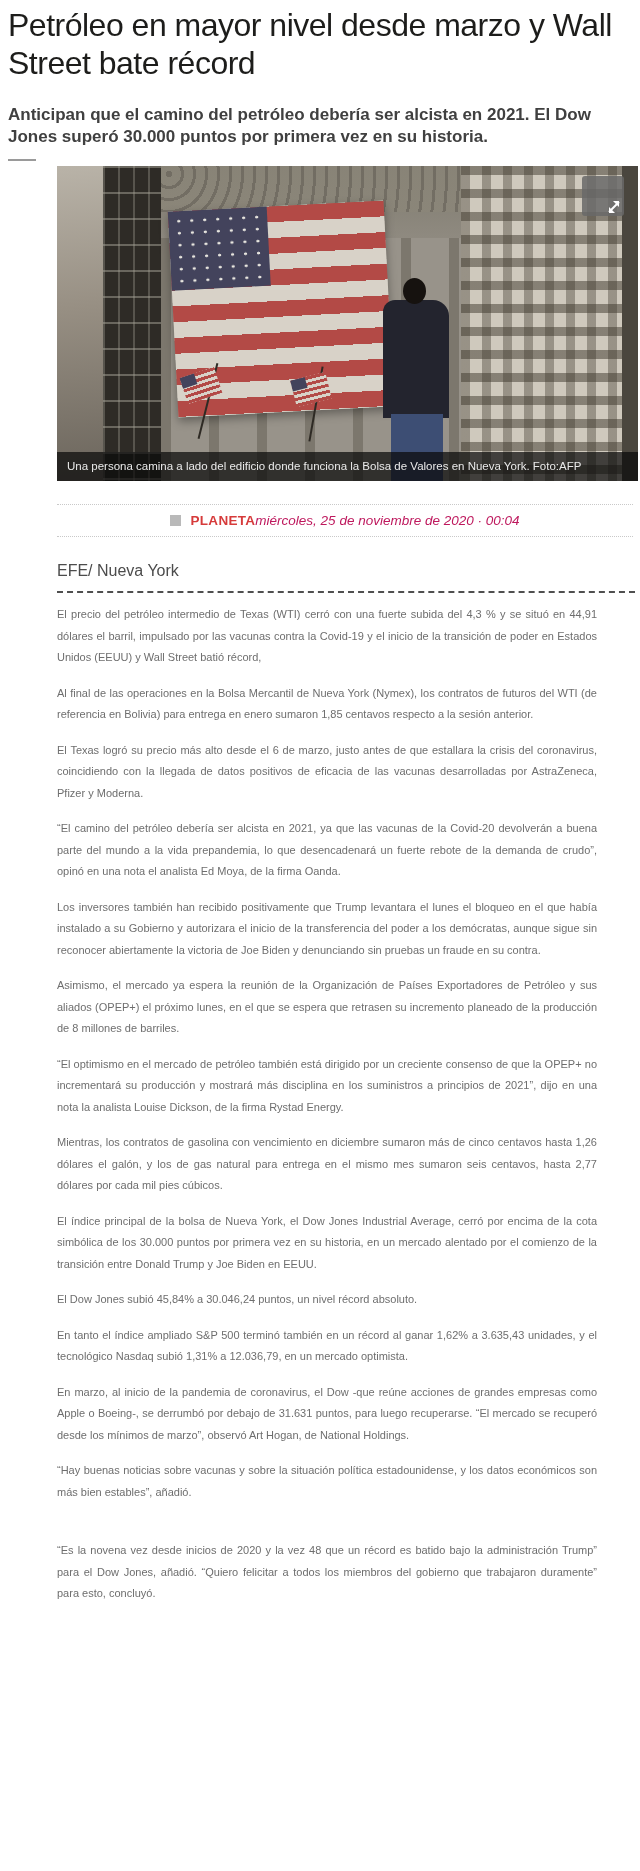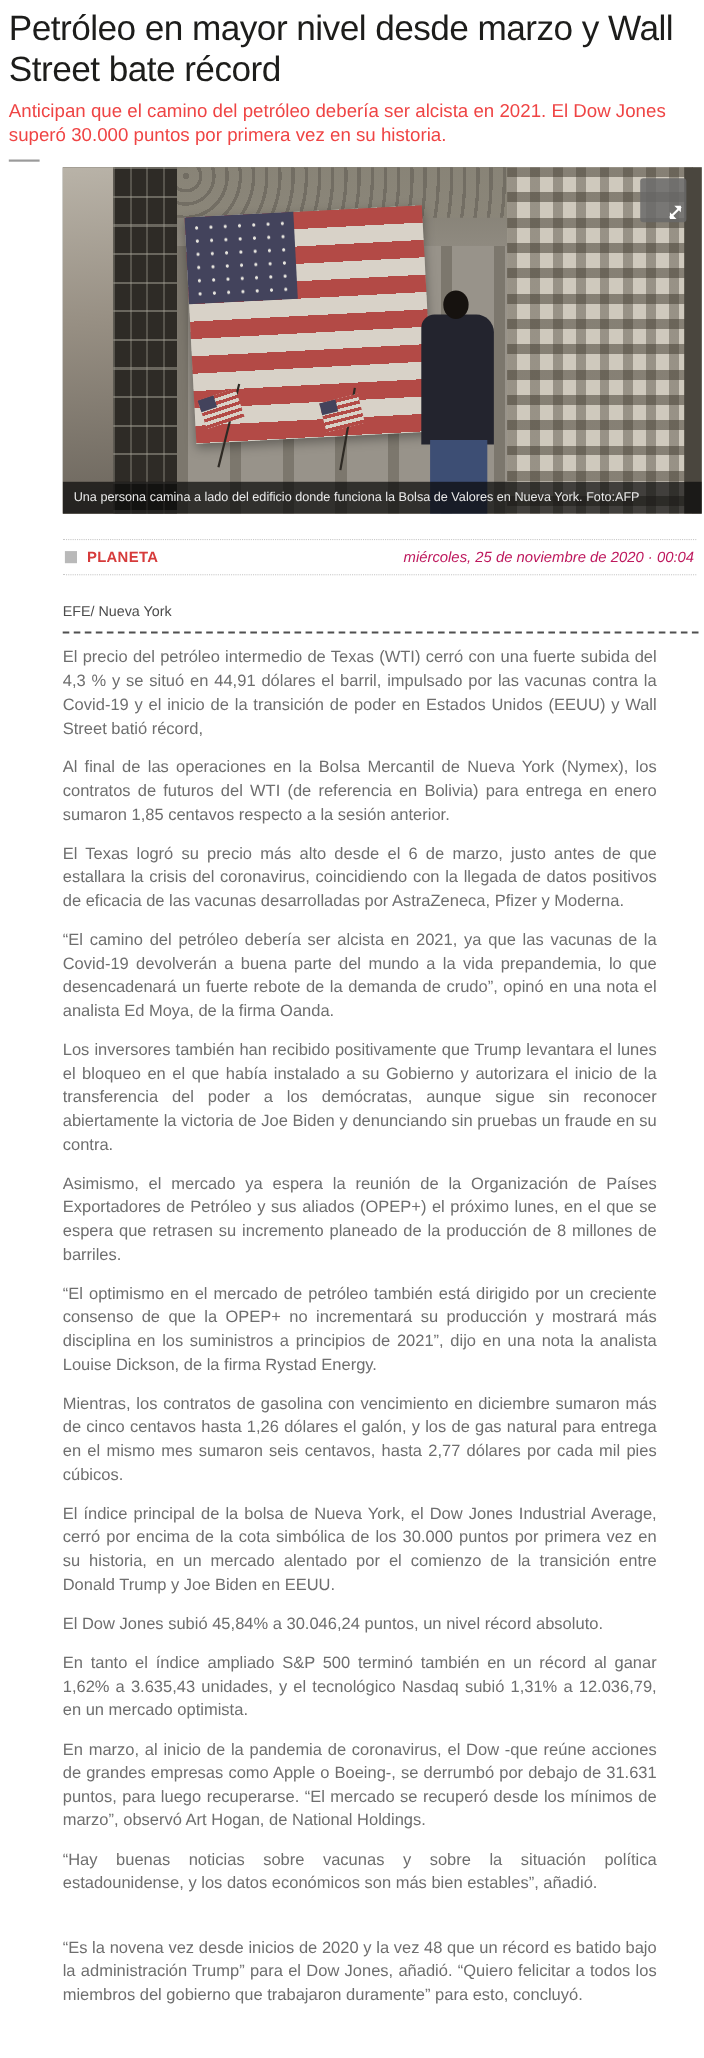--- a/index.html
+++ b/index.html
@@ -14,24 +14,25 @@
   
   .headline {
     margin: 6px 10px 0 8px;
     font-size: 32px;
     line-height: 38px;
     font-weight: 400;
     color: #1d1d1b;
     letter-spacing: -0.5px;
   }
   .standfirst {
-    margin: 8px 10px 0 8px;
+    margin: 22px 10px 0 8px;
     font-size: 17px;
     line-height: 22px;
-    color: #ef4444;
+    color: #404040;
+    font-weight: bold;
   }
   .lede-dash {
     width: 28px; height: 2px;
     background: #9a9a9a;
     margin: 11px 0 5px 8px;
   }
 
   
   .hero {
     position: relative;
@@ -98,34 +99,34 @@
     cursor: pointer; padding: 0;
   }
 
   
   .meta-row {
     margin: 23px 0 0 57px;
     width: 576px;
     border-top: 1px dotted #c9c9c9;
     border-bottom: 1px dotted #c9c9c9;
     padding: 8px 2px 8px 2px;
-    display: flex; justify-content: space-between; align-items: center;
+    display: flex; justify-content: center; align-items: center;
   }
   .category { display: flex; align-items: center; gap: 9px; text-decoration: none; cursor: pointer; }
   .cat-square { width: 11px; height: 11px; background: #b9b9b9; }
   .cat-label { color: #d63b3b; font-weight: 700; font-size: 13.5px; letter-spacing: .3px; }
   .dateline { font-style: italic; font-size: 13.5px; color: #be185d; }
 
   
-  .byline { margin: 25px 0 0 57px; font-size: 13px; color: #4c4c4c; }
+  .byline { margin: 25px 0 0 57px; font-size: 16px; color: #4c4c4c; }
   .dashed-rule { margin: 11px 0 0 57px; width: 578px; height: 0; border-top: 2px dashed #4f4f4f; }
   .article { margin: 0 43px 0 57px; }
   .article p {
     margin: 14px 0 0 0;
-    font-size: 15px;
+    font-size: 11px;
     line-height: 21.5px;
     color: #6e6e6e;
     text-align: justify;
   }
   .article p.first { margin-top: 11px; }
   .article p.extra-gap { margin-top: 37px; }
 </style>
 </head>
 <body>
 
@@ -182,21 +183,21 @@
   </div>
 
   <div class="byline">EFE/ Nueva York</div>
 
   <div class="dashed-rule"></div>
 
   <div class="article">
     <p class="first">El precio del petróleo intermedio de Texas (WTI) cerró con una fuerte subida del 4,3 % y se situó en 44,91 dólares el barril, impulsado por las vacunas contra la Covid-19 y el inicio de la transición de poder en Estados Unidos (EEUU) y Wall Street batió récord,</p>
     <p>Al final de las operaciones en la Bolsa Mercantil de Nueva York (Nymex), los contratos de futuros del WTI (de referencia en Bolivia) para entrega en enero sumaron 1,85 centavos respecto a la sesión anterior.</p>
     <p>El Texas logró su precio más alto desde el 6 de marzo, justo antes de que estallara la crisis del coronavirus, coincidiendo con la llegada de datos positivos de eficacia de las vacunas desarrolladas por AstraZeneca, Pfizer y Moderna.</p>
-    <p>“El camino del petróleo debería ser alcista en 2021, ya que las vacunas de la Covid-19 devolverán a buena parte del mundo a la vida prepandemia, lo que desencadenará un fuerte rebote de la demanda de crudo”, opinó en una nota el analista Ed Moya, de la firma Oanda.</p>
+    <p>“El camino del petróleo debería ser alcista en 2021, ya que las vacunas de la Covid-20 devolverán a buena parte del mundo a la vida prepandemia, lo que desencadenará un fuerte rebote de la demanda de crudo”, opinó en una nota el analista Ed Moya, de la firma Oanda.</p>
     <p>Los inversores también han recibido positivamente que Trump levantara el lunes el bloqueo en el que había instalado a su Gobierno y autorizara el inicio de la transferencia del poder a los demócratas, aunque sigue sin reconocer abiertamente la victoria de Joe Biden y denunciando sin pruebas un fraude en su contra.</p>
     <p>Asimismo, el mercado ya espera la reunión de la Organización de Países Exportadores de Petróleo y sus aliados (OPEP+) el próximo lunes, en el que se espera que retrasen su incremento planeado de la producción de 8 millones de barriles.</p>
     <p>“El optimismo en el mercado de petróleo también está dirigido por un creciente consenso de que la OPEP+ no incrementará su producción y mostrará más disciplina en los suministros a principios de 2021”, dijo en una nota la analista Louise Dickson, de la firma Rystad Energy.</p>
     <p>Mientras, los contratos de gasolina con vencimiento en diciembre sumaron más de cinco centavos hasta 1,26 dólares el galón, y los de gas natural para entrega en el mismo mes sumaron seis centavos, hasta 2,77 dólares por cada mil pies cúbicos.</p>
     <p>El índice principal de la bolsa de Nueva York, el Dow Jones Industrial Average, cerró por encima de la cota simbólica de los 30.000 puntos por primera vez en su historia, en un mercado alentado por el comienzo de la transición entre Donald Trump y Joe Biden en EEUU.</p>
     <p>El Dow Jones subió 45,84% a 30.046,24 puntos, un nivel récord absoluto.</p>
     <p>En tanto el índice ampliado S&amp;P 500 terminó también en un récord al ganar 1,62% a 3.635,43 unidades, y el tecnológico Nasdaq subió 1,31% a 12.036,79, en un mercado optimista.</p>
     <p>En marzo, al inicio de la pandemia de coronavirus, el Dow -que reúne acciones de grandes empresas como Apple o Boeing-, se derrumbó por debajo de 31.631 puntos, para luego recuperarse. “El mercado se recuperó desde los mínimos de marzo”, observó Art Hogan, de National Holdings.</p>
     <p>“Hay buenas noticias sobre vacunas y sobre la situación política estadounidense, y los datos económicos son más bien estables”, añadió.</p>
     <p class="extra-gap">“Es la novena vez desde inicios de 2020 y la vez 48 que un récord es batido bajo la administración Trump” para el Dow Jones, añadió. “Quiero felicitar a todos los miembros del gobierno que trabajaron duramente” para esto, concluyó.</p>

